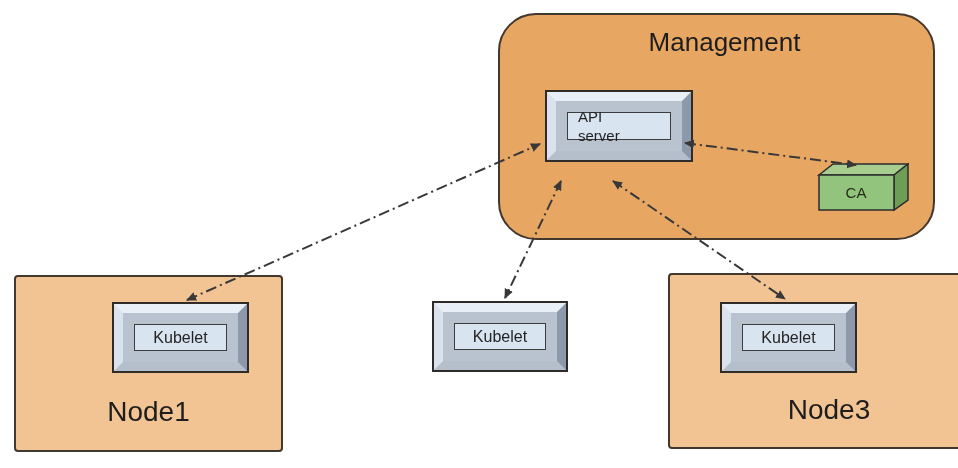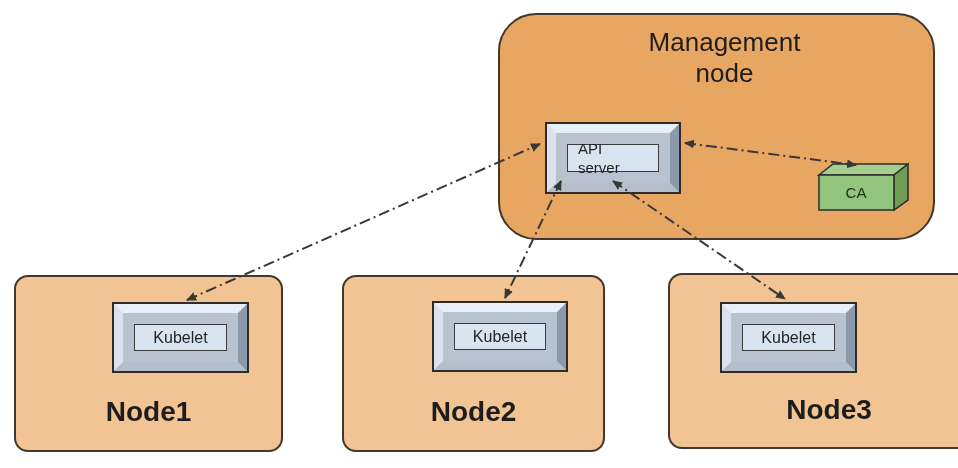--- a/index.html
+++ b/index.html
@@ -22,23 +22,22 @@
     border: 2px solid #42382d;
     box-sizing: border-box;
   }
   .mgmt {
     left: 498px; top: 13px;
     width: 437px; height: 227px;
     border-radius: 38px;
     background: #E8A663;
   }
   .node {
-    border-radius: 14px;
+    border-radius: 4px;
     background: #F2C494;
-    font-weight: bold;
   }
   .node1 { left: 14px;  top: 275px; width: 269px; height: 177px; }
   .node2 { left: 342px; top: 275px; width: 263px; height: 177px; }
   .node3 { left: 668px; top: 273px; width: 322px; height: 176px; }
 
   .mgmt-title {
     position: absolute;
     left: 498px; top: 27px;
     width: 437px;
     text-align: center;
@@ -74,21 +73,21 @@
     position: absolute;
     inset: 11px;
     background: #D9E4F1;
     border: 1px solid #3c3c3c;
     box-sizing: border-box;
     display: flex;
     align-items: center;
     justify-content: center;
     color: #242424;
   }
-  .api-box     { left: 545px; top: 122px; width: 136px; height: 72px; text-align: center; }
+  .api-box     { left: 545px; top: 90px; width: 148px; height: 72px; text-align: center; }
   .kubelet1    { left: 112px; top: 302px; width: 137px; height: 71px; }
   .kubelet2    { left: 432px; top: 301px; width: 136px; height: 71px; }
   .kubelet3    { left: 720px; top: 302px; width: 137px; height: 71px; }
   .api-face {
     flex-direction: column;
     align-items: flex-start;
     justify-content: center;
     padding-left: 10px;
     font-size: 15px;
     line-height: 19px;
@@ -124,21 +123,20 @@
   }
 </style>
 </head>
 <body>
 
 <div class="canvas">
 
   <div class="group-box mgmt"></div>
   <div class="mgmt-title">
     <div>Management</div>
-    <div>node</div>
   </div>
 
   <div class="bevel api-box">
     <div class="bevel-frame">
       <div class="bevel-face api-face">
         <div>API</div>
         <div>server</div>
       </div>
     </div>
   </div>
@@ -152,23 +150,20 @@
 
   <div class="group-box node node1">
     <div class="node-label">Node1</div>
   </div>
   <div class="bevel kubelet1">
     <div class="bevel-frame">
       <div class="bevel-face kubelet-face">Kubelet</div>
     </div>
   </div>
 
-  <div class="group-box node node2">
-    <div class="node-label">Node2</div>
-  </div>
   <div class="bevel kubelet2">
     <div class="bevel-frame">
       <div class="bevel-face kubelet-face">Kubelet</div>
     </div>
   </div>
 
   <div class="group-box node node3">
     <div class="node-label">Node3</div>
   </div>
   <div class="bevel kubelet3">

